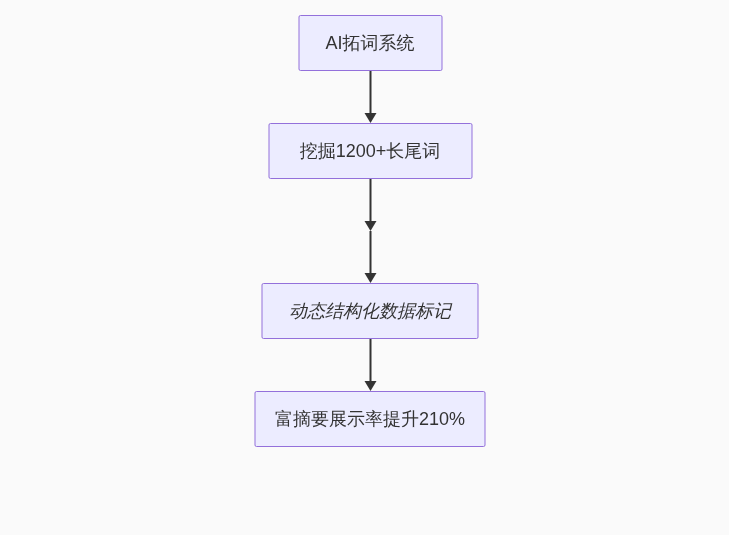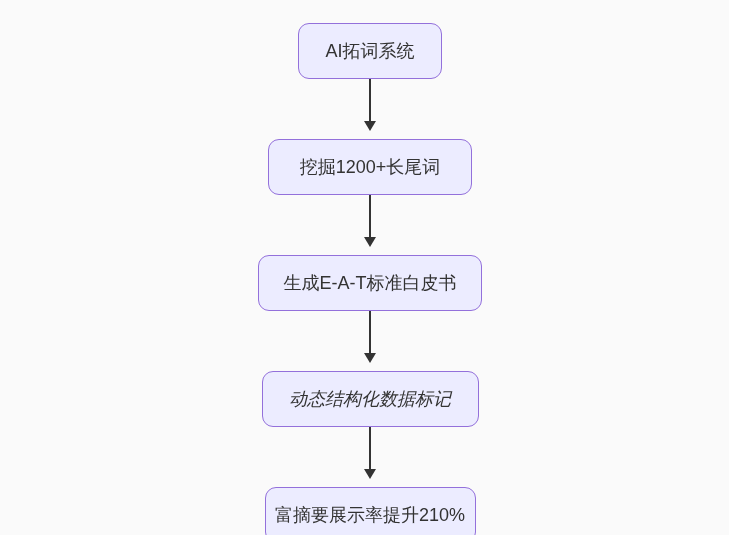--- a/index.html
+++ b/index.html
@@ -31,34 +31,33 @@
     flex-direction: column;
     align-items: center;
   }
   .node {
     height: 56px;
     display: flex;
     align-items: center;
     justify-content: center;
     background: var(--node-fill);
     border: 1px solid var(--node-border);
-    border-radius: 11px;
+    border-radius: 2px;
     color: var(--node-text);
     font-size: 18px;
     line-height: 20px;
     white-space: nowrap;
     padding: 0 23px;
-    margin-top: 8px;
   }
   
   .node.n1 { width: 144px; }
   .node.n2 { width: 204px; }
   .node.n3 { width: 224px; }
   .node.n4 { width: 217px; font-style: italic; }
-  .node.n5 { width: 211px; }
+  .node.n5 { width: 231px; }
   .arrow {
     height: 52px;
     width: 14px;
     display: flex;
     flex-direction: column;
     align-items: center;
   }
   .arrow .line {
     width: 2px;
     flex: 1;
@@ -90,23 +89,20 @@
 
     <div class="node n2">
       <span>挖掘1200+长尾词</span>
     </div>
 
     <div class="arrow">
       <div class="line"></div>
       <div class="head"></div>
     </div>
 
-    <div class="node n3">
-      <span>生成E-A-T标准白皮书</span>
-    </div>
 
     <div class="arrow">
       <div class="line"></div>
       <div class="head"></div>
     </div>
 
     <div class="node n4">
       <span>动态结构化数据标记</span>
     </div>
 

